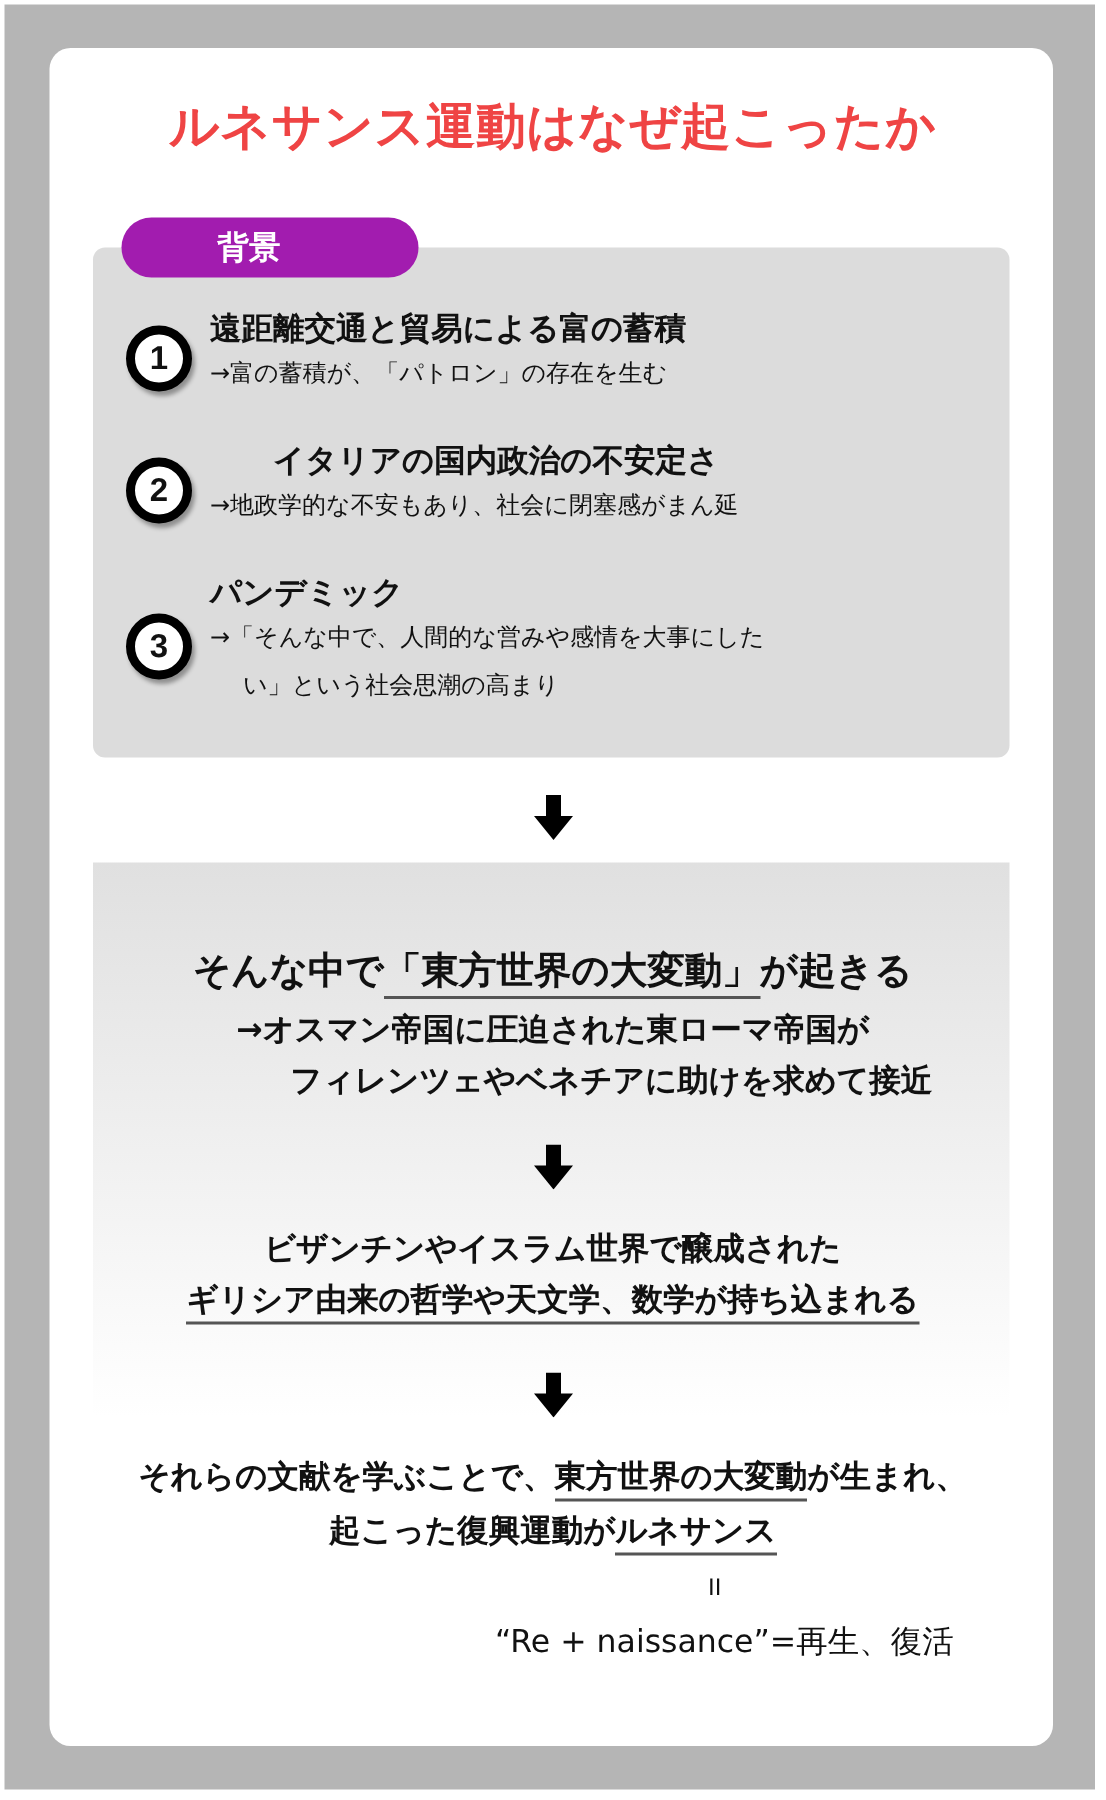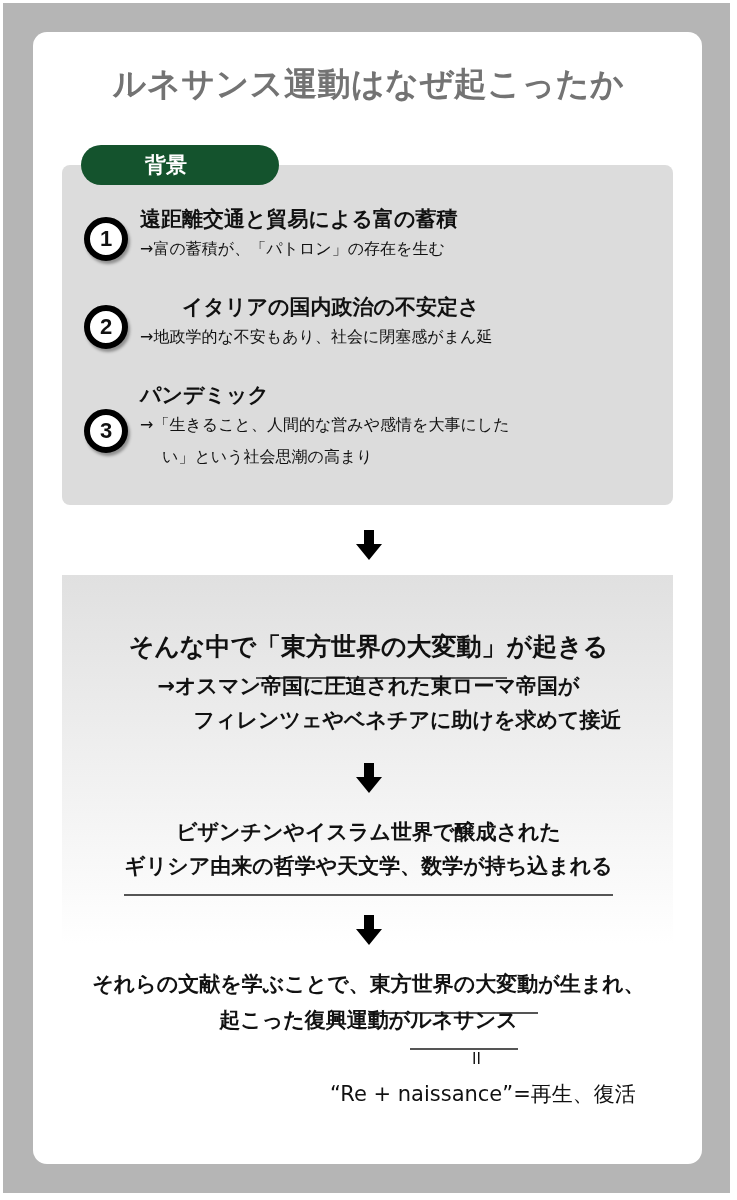--- a/index.html
+++ b/index.html
@@ -8,29 +8,29 @@
     .frame {
       position: absolute; left: 3px; top: 3px; width: 727px; height: 1190px;
       background: #b5b5b5;
     }
     .card {
       position: absolute; left: 33px; top: 32px; width: 669px; height: 1132px;
       background: #ffffff; border-radius: 14px;
     }
     .title {
       position: absolute; left: 0; top: 62px; width: 737px; text-align: center;
-      font-size: 33px; font-weight: bold; letter-spacing: 0.5px; color: #737373;
+      font-size: 33px; font-weight: bold; letter-spacing: 0.5px; color: #ef4444;
     }
     .bg-box {
       position: absolute; left: 62px; top: 165px; width: 611px; height: 340px;
       background: #dcdcdc; border-radius: 8px;
     }
     .pill {
       position: absolute; left: 81px; top: 145px; width: 198px; height: 40px;
-      background: #14532d; border-radius: 20px; color: #fff;
+      background: #a21caf; border-radius: 20px; color: #fff;
       font-size: 21px; font-weight: bold; text-align: center; line-height: 40px;
       padding-right: 28px;
     }
     .item { position: absolute; left: 84px; width: 580px; }
     .badge {
       position: absolute; width: 44px; height: 44px; border-radius: 50%;
       background: #fff; border: 6px solid #000;
       font-family: "Liberation Sans", sans-serif;
       font-size: 22px; font-weight: bold; text-align: center; line-height: 32px;
       box-shadow: 2px 3px 3px rgba(0,0,0,0.35);
@@ -41,21 +41,21 @@
       position: absolute; width: 26px; height: 30px;
     }
     .arrow svg { width: 26px; height: 30px; display: block; }
     .flow-box {
       position: absolute; left: 62px; top: 575px; width: 611px; height: 370px;
       background: linear-gradient(to bottom, #e0e0e0 0%, #f1f1f1 55%, #ffffff 100%);
     }
     .center-line {
       position: absolute; left: 0; width: 737px; text-align: center; white-space: nowrap;
     }
-    .u { border-bottom: 2px solid #555; padding-bottom: 16px; }
+    .u { border-bottom: 2px solid #555; padding-bottom: 3px; }
   </style>
 </head>
 <body>
 
 <div class="frame"></div>
 <div class="card"></div>
 
 <h1 class="title">ルネサンス運動はなぜ起こったか</h1>
 
 <div class="bg-box"></div>
@@ -69,21 +69,21 @@
 
 <div class="item" style="top:293px;">
   <div class="badge" style="top:12px;">2</div>
   <div class="item-head" style="top:0px;margin-left:42px;">イタリアの国内政治の不安定さ</div>
   <div class="item-desc" style="top:28px;">→地政学的な不安もあり、社会に閉塞感がまん延</div>
 </div>
 
 <div class="item" style="top:381px;">
   <div class="badge" style="top:28px;">3</div>
   <div class="item-head" style="top:0px;">パンデミック</div>
-  <div class="item-desc" style="top:28px;">→「生きること、人間的な営みや感情を大事にした</div>
+  <div class="item-desc" style="top:28px;">→「そんな中で、人間的な営みや感情を大事にした</div>
   <div class="item-desc" style="top:60px; left:78px;">い」という社会思潮の高まり</div>
 </div>
 
 <div class="arrow" style="left:356px; top:530px;">
   <svg viewBox="0 0 26 30">
       <polygon points="8,0 18,0 18,14 26,14 13,30 0,14 8,14" fill="#000"></polygon>
     </svg>
 </div>
 
 <div class="flow-box"></div>

